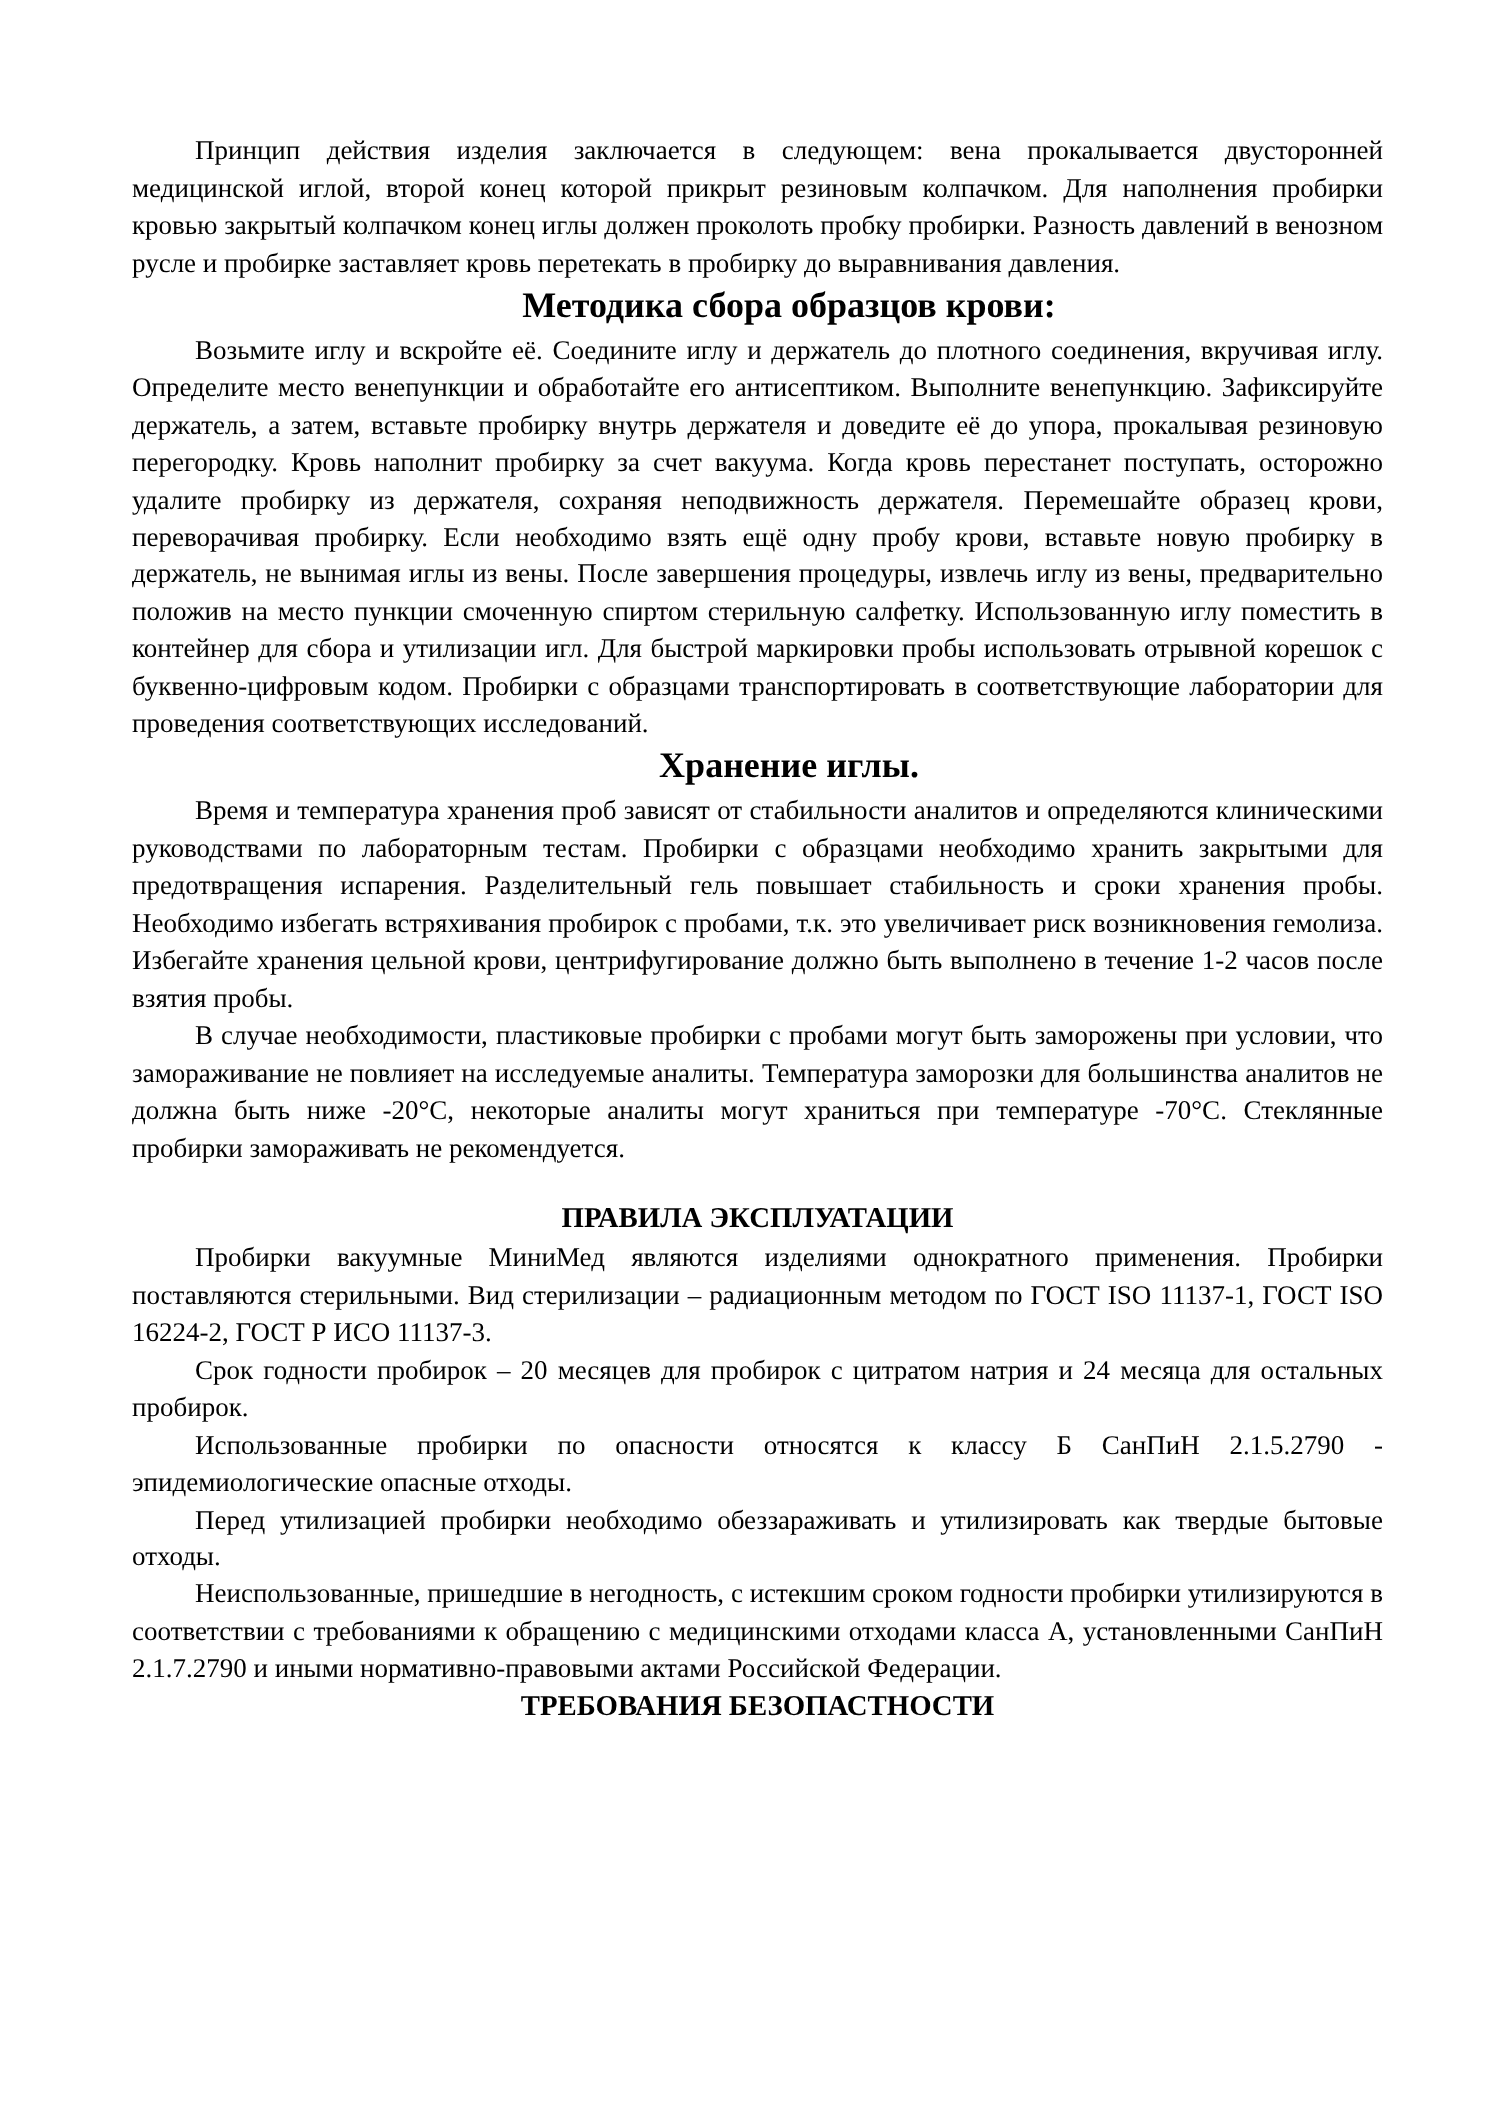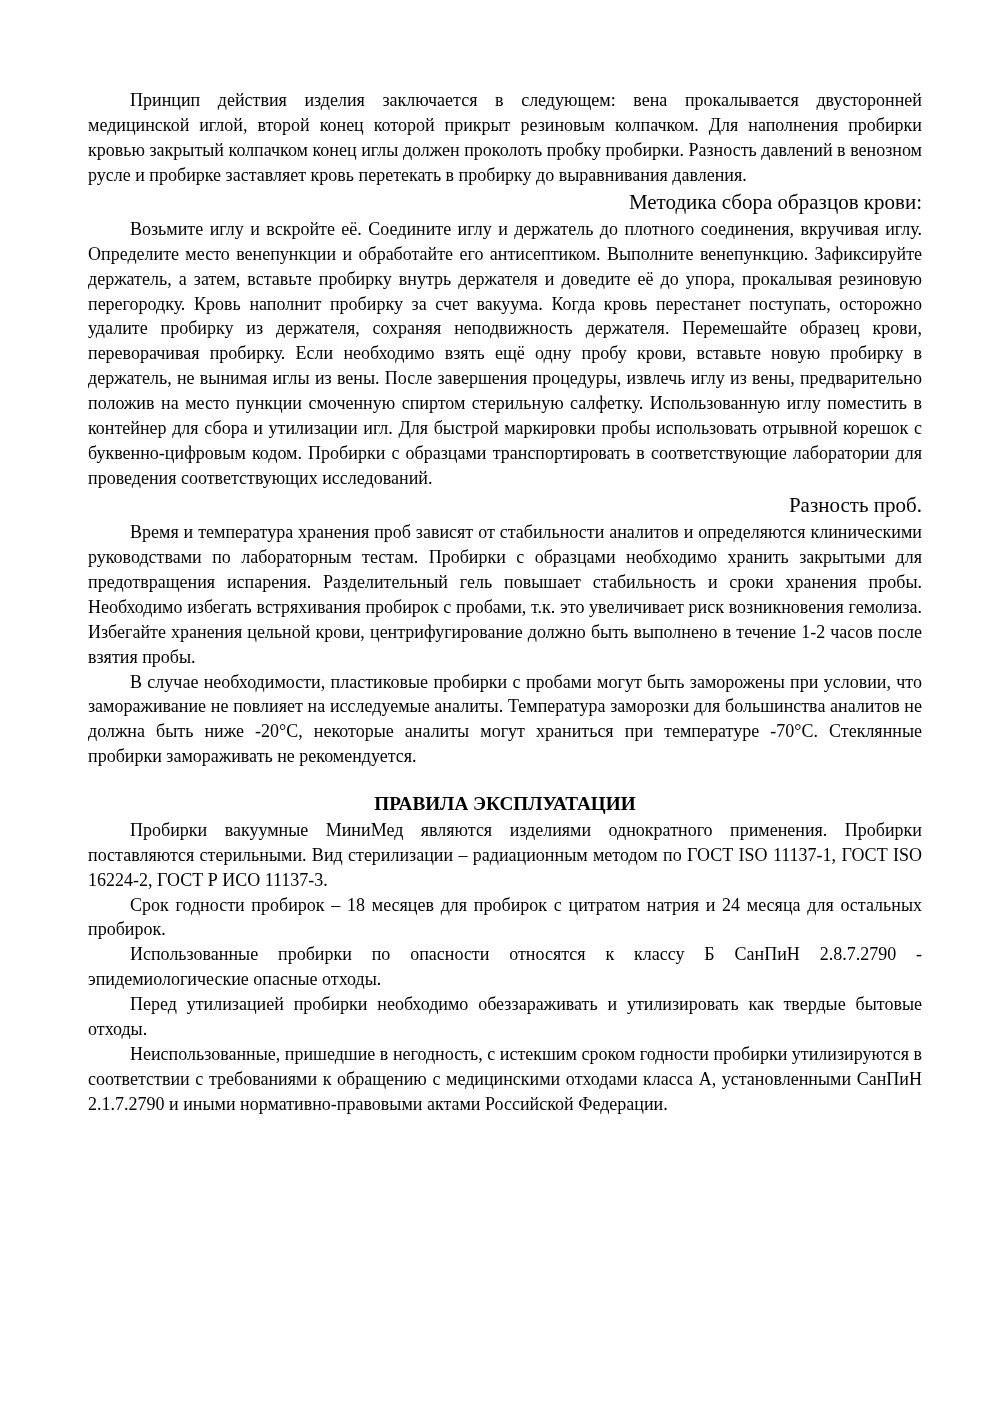--- a/index.html
+++ b/index.html
@@ -30,60 +30,61 @@
   .heading {
     margin: 0;
     font-size: 19.2px;
     line-height: 1.385;
     text-align: center;
     font-weight: bold;
     text-indent: 0;
   }
   .subheading {
     margin: 0;
-    font-size: 21px;
+    font-size: 24px;
     line-height: 1.385;
-    font-weight: normal;
+    font-weight: bold;
     text-indent: 42px;
-    text-align: right;
+    text-align: center;
   }
   .gap-before {
     margin-top: 22px;
   }
   .gap-small {
     margin-top: 5px;
   }
 </style>
 </head>
 <body>
 
 <div class="page">
 
   <p>Принцип действия изделия заключается в следующем: вена прокалывается двусторонней медицинской иглой, второй конец которой прикрыт резиновым колпачком. Для наполнения пробирки кровью закрытый колпачком конец иглы должен проколоть пробку пробирки. Разность давлений в венозном русле и пробирке заставляет кровь перетекать в пробирку до выравнивания давления.</p>
 
   <p class="subheading">Методика сбора образцов крови:</p>
 
   <p>Возьмите иглу и вскройте её. Соедините иглу и держатель до плотного соединения, вкручивая иглу. Определите место венепункции и обработайте его антисептиком. Выполните венепункцию. Зафиксируйте держатель, а затем, вставьте пробирку внутрь держателя и доведите её до упора, прокалывая резиновую перегородку. Кровь наполнит пробирку за счет вакуума. Когда кровь перестанет поступать, осторожно удалите пробирку из держателя, сохраняя неподвижность держателя. Перемешайте образец крови, переворачивая пробирку. Если необходимо взять ещё одну пробу крови, вставьте новую пробирку в держатель, не вынимая иглы из вены. После завершения процедуры, извлечь иглу из вены, предварительно положив на место пункции смоченную спиртом стерильную салфетку. Использованную иглу поместить в контейнер для сбора и утилизации игл. Для быстрой маркировки пробы использовать отрывной корешок с буквенно-цифровым кодом. Пробирки с образцами транспортировать в соответствующие лаборатории для проведения соответствующих исследований.</p>
 
-  <p class="subheading">Разность проб.</p>
+  <p class="subheading">Хранение иглы.</p>
 
   <p>Время и температура хранения проб зависят от стабильности аналитов и определяются клиническими руководствами по лабораторным тестам. Пробирки с образцами необходимо хранить закрытыми для предотвращения испарения. Разделительный гель повышает стабильность и сроки хранения пробы. Необходимо избегать встряхивания пробирок с пробами, т.к. это увеличивает риск возникновения гемолиза. Избегайте хранения цельной крови, центрифугирование должно быть выполнено в течение 1-2 часов после взятия пробы.</p>
 
   <p>В случае необходимости, пластиковые пробирки с пробами могут быть заморожены при условии, что замораживание не повлияет на исследуемые аналиты. Температура заморозки для большинства аналитов не должна быть ниже -20°С, некоторые аналиты могут храниться при температуре -70°С. Стеклянные пробирки замораживать не рекомендуется.</p>
 
   <p class="heading gap-before">ПРАВИЛА ЭКСПЛУАТАЦИИ</p>
 
   <p>Пробирки вакуумные МиниМед являются изделиями однократного применения. Пробирки поставляются стерильными. Вид стерилизации – радиационным методом по ГОСТ ISO 11137-1, ГОСТ ISO 16224-2, ГОСТ Р ИСО 11137-3.</p>
 
-  <p>Срок годности пробирок – 18 месяцев для пробирок с цитратом натрия и 24 месяца для остальных пробирок.</p>
+  <p>Срок годности пробирок – 20 месяцев для пробирок с цитратом натрия и 24 месяца для остальных пробирок.</p>
 
 
 
-  <p>Использованные пробирки по опасности относятся к классу Б СанПиН 2.8.7.2790 - эпидемиологические опасные отходы.</p>
+  <p>Использованные пробирки по опасности относятся к классу Б СанПиН 2.1.5.2790 - эпидемиологические опасные отходы.</p>
 
   <p>Перед утилизацией пробирки необходимо обеззараживать и утилизировать как твердые бытовые отходы.</p>
 
   <p>Неиспользованные, пришедшие в негодность, с истекшим сроком годности пробирки утилизируются в соответствии с требованиями к обращению с медицинскими отходами класса А, установленными СанПиН 2.1.7.2790 и иными нормативно-правовыми актами Российской Федерации.</p>
 
+  <p class="heading">ТРЕБОВАНИЯ БЕЗОПАСТНОСТИ</p>
 
 
 
 </div>
 
 </body></html>

